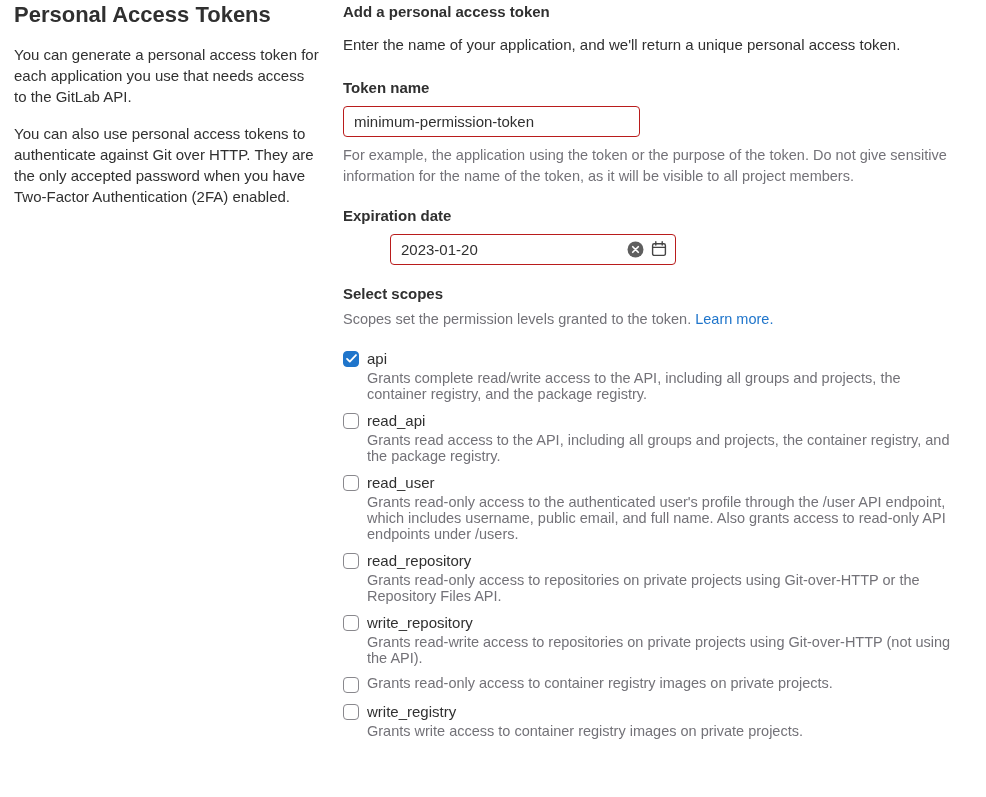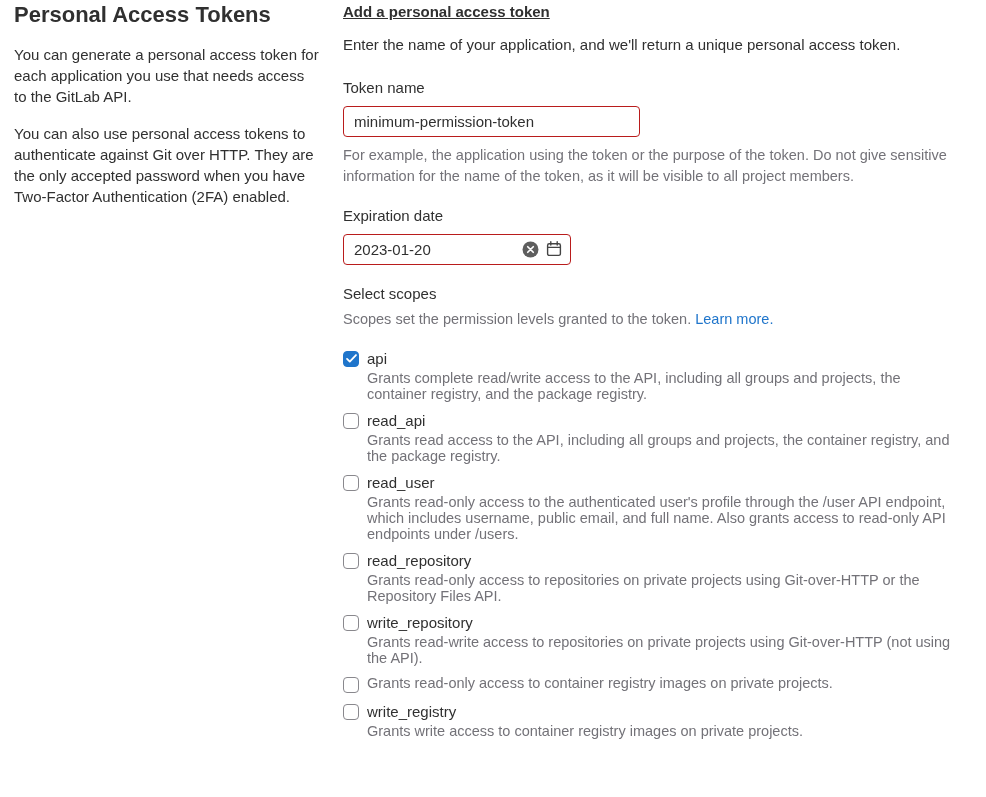--- a/index.html
+++ b/index.html
@@ -31,32 +31,31 @@
     margin: 0 0 16px 0;
     color: #303030;
   }
   
   .right-col { flex: 1; max-width: 620px; }
   .form-heading {
     font-size: 15px;
     font-weight: 700;
     margin: 0 0 14px 0;
     line-height: 1.2;
-    text-decoration: underline;
   }
   .intro {
     font-size: 15px;
     margin: 0 0 24px 0;
     line-height: 1.3;
   }
   .form-group { margin-bottom: 20px; }
   .form-label {
     display: block;
     font-size: 15px;
-    font-weight: 400;
+    font-weight: 700;
     margin-bottom: 9px;
     line-height: 1.2;
   }
   input.gl-input {
     height: 31px;
     border: 1px solid #b91c1c;
     border-radius: 4px;
     padding: 0 10px;
     font-family: "Liberation Sans", sans-serif;
     font-size: 15px;
@@ -64,21 +63,21 @@
     background: #fff;
     outline: none;
   }
   .token-name-input { width: 297px; }
   .help-text {
     font-size: 14.5px;
     color: #737278;
     line-height: 21px;
     margin: 8px 0 0 0;
   }
-  .date-wrap { position: relative; width: 228px; }
+  .date-wrap { position: relative; width: 286px; margin-left: 47px; }
   .date-wrap input { width: 100%; padding-right: 62px; }
   .icon-btn {
     position: absolute;
     top: 50%;
     transform: translateY(-50%);
     width: 18px;
     height: 18px;
     padding: 0;
     border: none;
     background: transparent;

